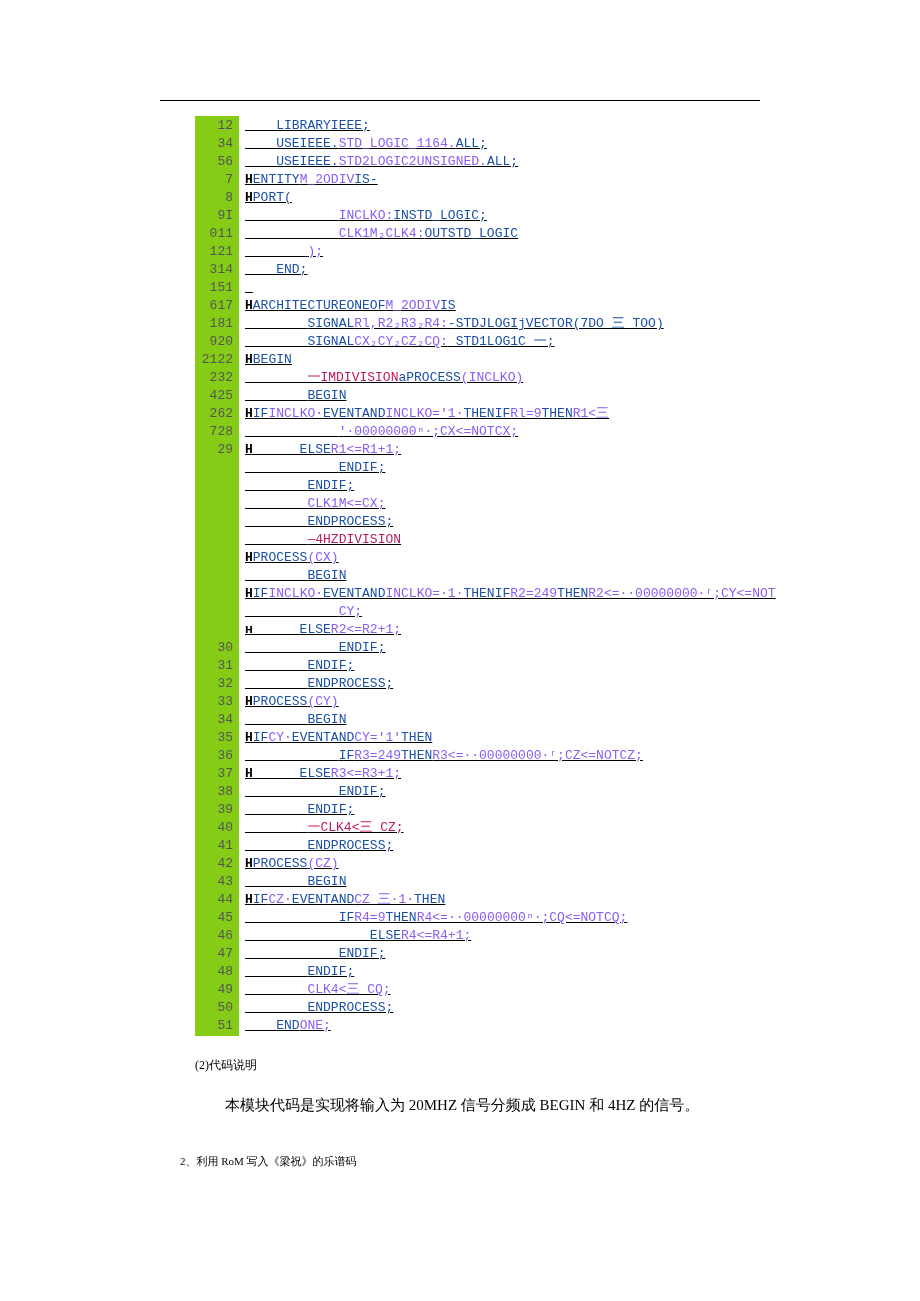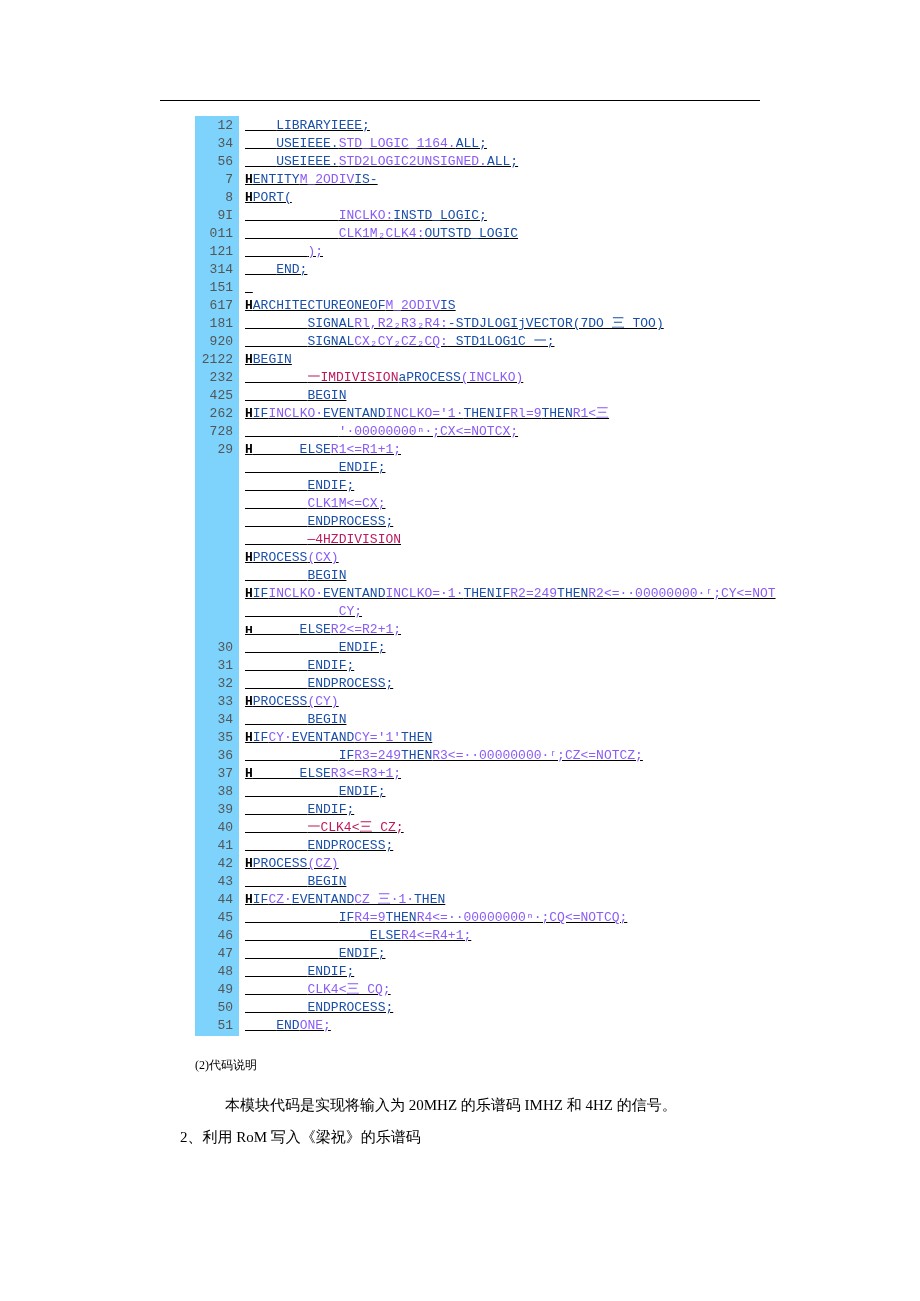--- a/index.html
+++ b/index.html
@@ -19,21 +19,21 @@
     margin: 80px 120px 15px 120px;
   }
   .code-block {
     margin: 0 120px 0 155px;
     display: flex;
     font-family: "Courier New", "SimSun", monospace;
     font-size: 13px;
     line-height: 18px;
   }
   .gutter {
-    background: #7dd3fc;
+    background: #84cc16;
     padding: 1px 6px 1px 4px;
     text-align: right;
     color: #555;
     min-width: 34px;
     white-space: pre;
   }
   .code {
     padding: 1px 6px;
     white-space: pre;
     flex: 1;
@@ -48,22 +48,22 @@
     font-size: 12px;
     line-height: 1.9;
   }
   .para-indent {
     margin: 14px 120px 0 155px;
     font-size: 15px;
     line-height: 1.9;
     text-indent: 2em;
   }
   .section-hdr {
-    margin: 4px 120px 0 140px;
-    font-size: 15px;
+    margin: 32px 120px 0 140px;
+    font-size: 11px;
     line-height: 1.9;
   }
 </style>
 </head>
 <body>
 
 <div class="page">
   <hr class="top-hr">
 
   <div class="code-block">
@@ -115,15 +115,15 @@
 46
 47
 48
 49
 50
 51</div>
     <div class="code" id="code"><div>    <span class="k">LIBRARYIEEE;</span></div><div>    <span class="k">USEIEEE.</span><span class="blk">STD_LOGIC_1164.</span><span class="k">ALL;</span></div><div>    <span class="k">USEIEEE.</span><span class="blk">STD2LOGIC2UNSIGNED.</span><span class="k">ALL;</span></div><div><span class="bold">H</span><span class="k">ENTITY</span><span class="blk">M_2ODIV</span><span class="k">IS-</span></div><div><span class="bold">H</span><span class="k">PORT(</span></div><div>            <span class="blk">INCLKO:</span><span class="k">INSTD_LOGIC;</span></div><div>            <span class="blk">CLK1M₂CLK4:</span><span class="k">OUTSTD_LOGIC</span></div><div>        <span class="blk">);</span></div><div>    <span class="k">END;</span></div><div>&nbsp;</div><div><span class="bold">H</span><span class="k">ARCHITECTUREONEOF</span><span class="blk">M_2ODIV</span><span class="k">IS</span></div><div>        <span class="k">SIGNAL</span><span class="blk">Rl,R2₂R3₂R4:</span><span class="k">-STDJLOGIjVECTOR(7DO 三 TOO)</span></div><div>        <span class="k">SIGNAL</span><span class="blk">CX₂CY₂CZ₂CQ:</span><span class="k"> STD1LOG1C 一;</span></div><div><span class="bold">H</span><span class="k">BEGIN</span></div><div>        <span class="g">一IMDIVISION</span><span class="k">aPROCESS</span><span class="blk">(INCLKO)</span></div><div>        <span class="k">BEGIN</span></div><div><span class="bold">H</span><span class="k">IF</span><span class="blk">INCLKO·</span><span class="k">EVENTAND</span><span class="blk">INCLKO='1·</span><span class="k">THENIF</span><span class="blk">Rl=9</span><span class="k">THEN</span><span class="blk">R1&lt;三</span></div><div>            <span class="blk">'·00000000ⁿ·;CX&lt;=NOTCX;</span></div><div><span class="bold">H</span><span class="k">      ELSE</span><span class="blk">R1&lt;=R1+1;</span></div><div>            <span class="k">ENDIF;</span></div><div>        <span class="k">ENDIF;</span></div><div>        <span class="blk">CLK1M&lt;=CX;</span></div><div>        <span class="k">ENDPROCESS;</span></div><div>        <span class="g">—4HZDIVISION</span></div><div><span class="bold">H</span><span class="k">PROCESS</span><span class="blk">(CX)</span></div><div>        <span class="k">BEGIN</span></div><div><span class="bold">H</span><span class="k">IF</span><span class="blk">INCLKO·</span><span class="k">EVENTAND</span><span class="blk">INCLKO=·1·</span><span class="k">THENIF</span><span class="blk">R2=249</span><span class="k">THEN</span><span class="blk">R2&lt;=··00000000·ʳ;CY&lt;=NOT</span></div><div>            <span class="blk">CY;</span></div><div><span class="bold">ʜ      </span><span class="k">ELSE</span><span class="blk">R2&lt;=R2+1;</span></div><div>            <span class="k">ENDIF;</span></div><div>        <span class="k">ENDIF;</span></div><div>        <span class="k">ENDPROCESS;</span></div><div><span class="bold">H</span><span class="k">PROCESS</span><span class="blk">(CY)</span></div><div>        <span class="k">BEGIN</span></div><div><span class="bold">H</span><span class="k">IF</span><span class="blk">CY·</span><span class="k">EVENTAND</span><span class="blk">CY='1'</span><span class="k">THEN</span></div><div>            <span class="k">IF</span><span class="blk">R3=249</span><span class="k">THEN</span><span class="blk">R3&lt;=··00000000·ʳ;CZ&lt;=NOTCZ;</span></div><div><span class="bold">H</span><span class="k">      ELSE</span><span class="blk">R3&lt;=R3+1;</span></div><div>            <span class="k">ENDIF;</span></div><div>        <span class="k">ENDIF;</span></div><div>        <span class="g">一CLK4&lt;三 CZ;</span></div><div>        <span class="k">ENDPROCESS;</span></div><div><span class="bold">H</span><span class="k">PROCESS</span><span class="blk">(CZ)</span></div><div>        <span class="k">BEGIN</span></div><div><span class="bold">H</span><span class="k">IF</span><span class="blk">CZ·</span><span class="k">EVENTAND</span><span class="blk">CZ 三·1·</span><span class="k">THEN</span></div><div>            <span class="k">IF</span><span class="blk">R4=9</span><span class="k">THEN</span><span class="blk">R4&lt;=··00000000ⁿ·;CQ&lt;=NOTCQ;</span></div><div>                <span class="k">ELSE</span><span class="blk">R4&lt;=R4+1;</span></div><div>            <span class="k">ENDIF;</span></div><div>        <span class="k">ENDIF;</span></div><div>        <span class="blk">CLK4&lt;三 CQ;</span></div><div>        <span class="k">ENDPROCESS;</span></div><div>    <span class="k">END</span><span class="blk">ONE;</span></div></div>
   </div>
 
   <div class="para">(2)代码说明</div>
-  <div class="para-indent">本模块代码是实现将输入为 20MHZ 的乐谱码 IMHZ 和 4HZ 的信号。</div>
+  <div class="para-indent">本模块代码是实现将输入为 20MHZ 信号分频成 BEGIN 和 4HZ 的信号。</div>
   <div class="section-hdr">2、利用 RoM 写入《梁祝》的乐谱码</div>
 </div>
 
 </body></html>

